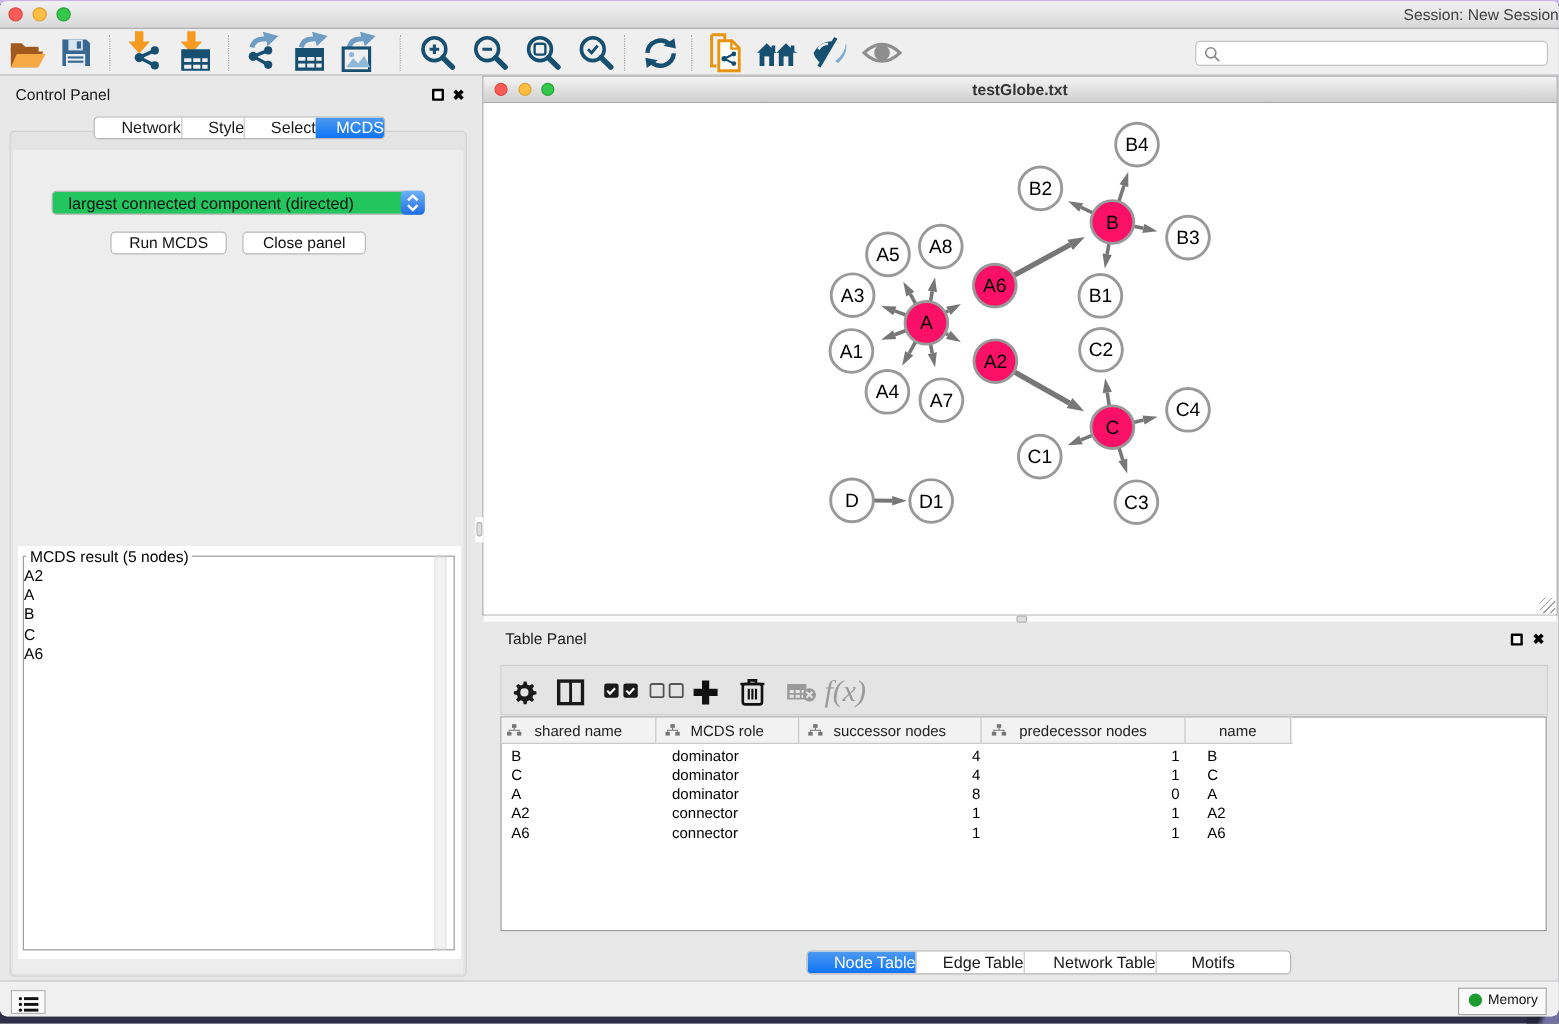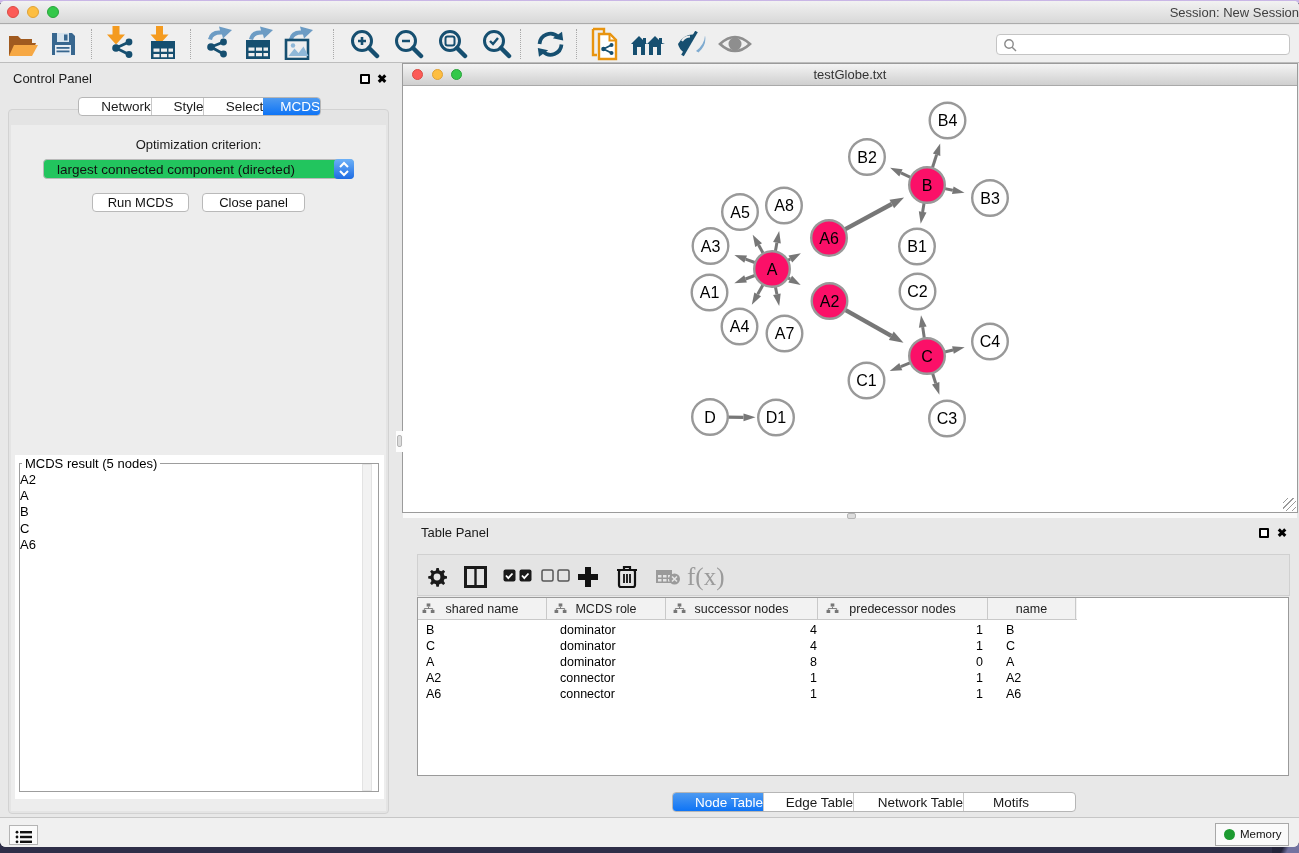--- a/index.html
+++ b/index.html
@@ -29,21 +29,21 @@
 #dropdown .cap{position:absolute;right:-1px;top:-1px;width:20px;height:20px;border-radius:4px;background:linear-gradient(#6db1f7,#1e6ce4)}
 .btn{position:absolute;height:19px;background:#fff;border:1px solid #b9b9b9;border-radius:4px;font-size:13px;color:#111;text-align:center;line-height:17px}
 #listwrap{position:absolute;left:15px;top:454px;width:369px;height:344px;background:#ffffff}
 #fieldset{position:absolute;left:4px;top:8px;width:360px;height:329px;border:1px solid #9d9d9d}
 #fieldset legend{position:absolute;top:-8px;left:2px;font-size:13px;color:#000;background:#fff;padding:0 3px}
 #mlist{position:absolute;left:5px;top:17px;font-size:13px;color:#000;line-height:16.2px}
 #lscroll{position:absolute;right:12px;top:9px;width:10px;height:327px;background:#f2f2f2;border:1px solid #e3e3e3}
 
 #nwin{position:absolute;left:402px;top:62px;width:896px;height:450px;border:1px solid #9b9b9b;background:#fff}
 #ntitle{position:absolute;left:0;top:0;width:100%;height:22px;background:linear-gradient(#f4f4f4,#cfcfcf);border-bottom:1px solid #a9a9a9}
-#ntitle .t{position:absolute;width:100%;text-align:center;top:3px;font-size:13px;font-weight:normal;color:#333}
+#ntitle .t{position:absolute;width:100%;text-align:center;top:3px;font-size:13px;font-weight:bold;color:#333}
 #grapharea{position:absolute;left:0;top:22px;width:894px;height:426px;background:#fff;overflow:hidden}
 #grip{position:absolute;right:1px;bottom:1px;width:13px;height:13px;background:
  repeating-linear-gradient(135deg,transparent 0 3px,#9a9a9a 3px 4px)}
 
 #tp-title{position:absolute;left:421px;top:524px;font-size:13px;color:#1a1a1a}
 #tp-toolbar{position:absolute;left:417px;top:553px;width:873px;height:42px;background:#e4e4e4;border:1px solid #d0d0d0}
 #ttable{position:absolute;left:417px;top:596px;width:872px;height:179px;background:#fff;border:1px solid #9a9a9a}
 #thead{position:absolute;left:0;top:0;width:659px;height:22px;background:#f2f2f2;border-bottom:1px solid #c9c9c9}
 .th{position:absolute;top:0;height:22px;border-right:1px solid #c9c9c9;font-size:12.5px;color:#222;text-align:center;line-height:22px}
 .hicon{position:absolute;top:5px;width:13px;height:11px}
@@ -172,21 +172,20 @@
 <div class="flicon" style="left:360px;top:73px"></div>
 <div class="xicon" style="left:377px;top:71px">✖</div>
 <div class="segrow" style="left:78px;top:96px;width:243px">
  <div class="seg" style="width:72px">Network</div>
  <div class="seg" style="width:53px">Style</div>
  <div class="seg" style="width:60px">Select</div>
  <div class="seg sel" style="width:57px">MCDS</div>
 </div>
 <div id="tabpane"></div>
     <div id="tabinner"></div>
-<div id="optlabel">Optimization criterion:</div>
 <div id="dropdown">
       <div class="txt">largest connected component (directed)</div>
  <div class="cap"><svg width="20" height="20" viewBox="0 0 20 20">
   <path d="M6 8 L10 4 L14 8 M6 12 L10 16 L14 12" stroke="#fff" stroke-width="2" fill="none"></path>
         </svg></div>
 </div>
 <div class="btn" style="left:92px;top:192px;width:97px">Run MCDS</div>
 <div class="btn" style="left:202px;top:192px;width:103px">Close panel</div>
 <div id="listwrap">
  <div id="fieldset">
@@ -325,21 +324,21 @@
   <path d="M1 6 h20 M8 6 v-3 h6 v3" stroke="#111" stroke-width="2.2" fill="none"></path>
   <path d="M8 10 v9 M11 10 v9 M14 10 v9" stroke="#111" stroke-width="1.8"></path>
       </svg>
  <svg class="abs" style="left:237px;top:14px" width="26" height="16" viewBox="0 0 26 16">
   <g fill="#9a9a9a">
           <path d="M1 1 v13 h16 V1 z M3 6 h3.5 v2.5 H3 z M8 6 h3.5 v2.5 H8 z M13 6 h2 v2.5 h-2 z M3 10 h3.5 v2.5 H3 z M8 10 h3.5 v2.5 H8 z M13 10 h2 v2.5 h-2 z" fill-rule="evenodd"></path>
   <circle cx="19.5" cy="10" r="5.5"></circle>
         </g>
   <path d="M17 7.5 l5 5 M22 7.5 l-5 5" stroke="#e4e4e4" stroke-width="1.6"></path>
       </svg>
- <div class="abs" style="left:269px;top:8px;width:52px;height:28px;font-family:'Liberation Serif',serif;font-size:25px;color:#9b9b9b">f(x)</div>
+ <div class="abs" style="left:269px;top:8px;width:52px;height:28px;font-family:'Liberation Serif',serif;font-style:italic;font-size:25px;color:#9b9b9b">f(x)</div>
 </div>
 <div id="ttable">
  <div id="thead">
   <div class="th" style="left:0;width:129px">shared name</div>
   <div class="th" style="left:129px;width:119px">MCDS role</div>
   <div class="th" style="left:248px;width:152px">successor nodes</div>
   <div class="th" style="left:400px;width:170px">predecessor nodes</div>
   <div class="th" style="left:570px;width:88px;border-right:1px solid #c9c9c9">name</div>
  </div>
 <svg class="hicon" style="left:4px" width="14" height="12" viewBox="0 0 14 12">

